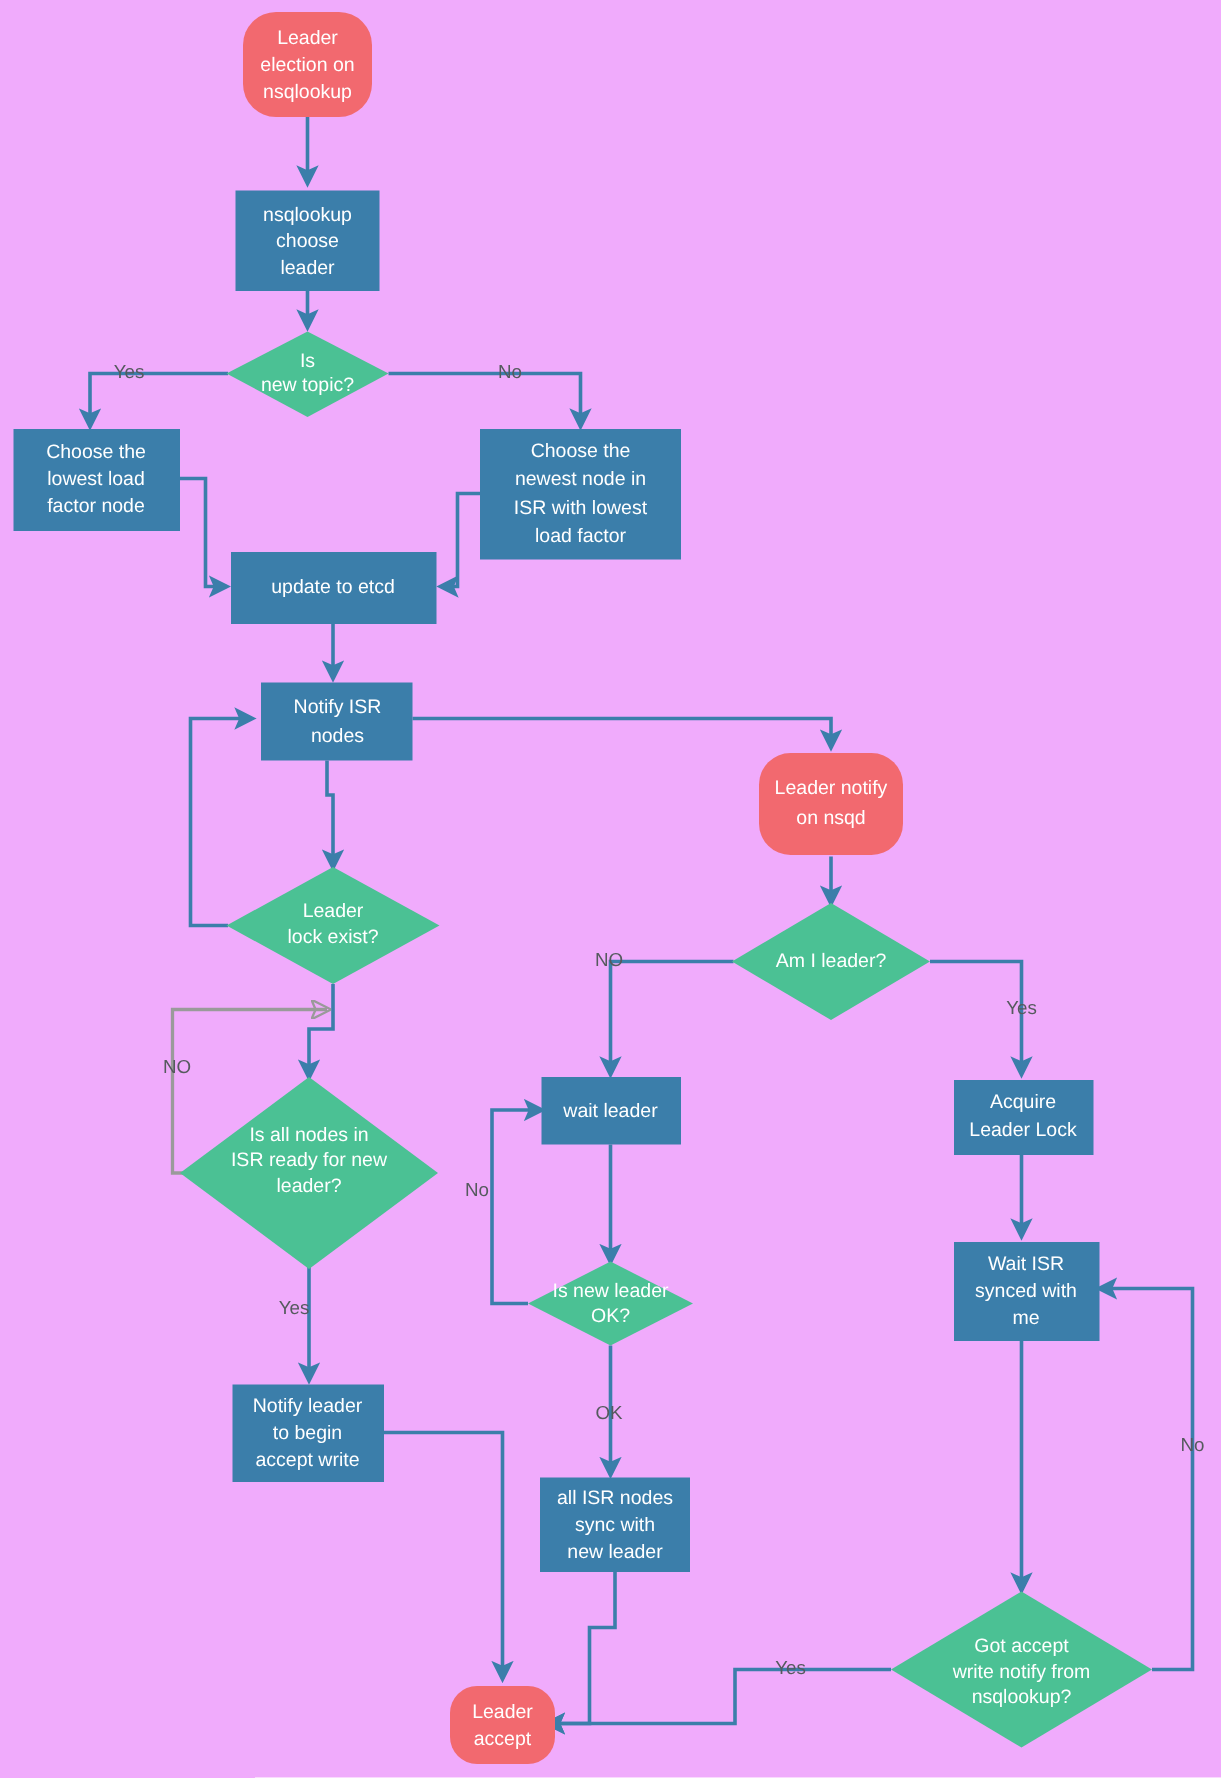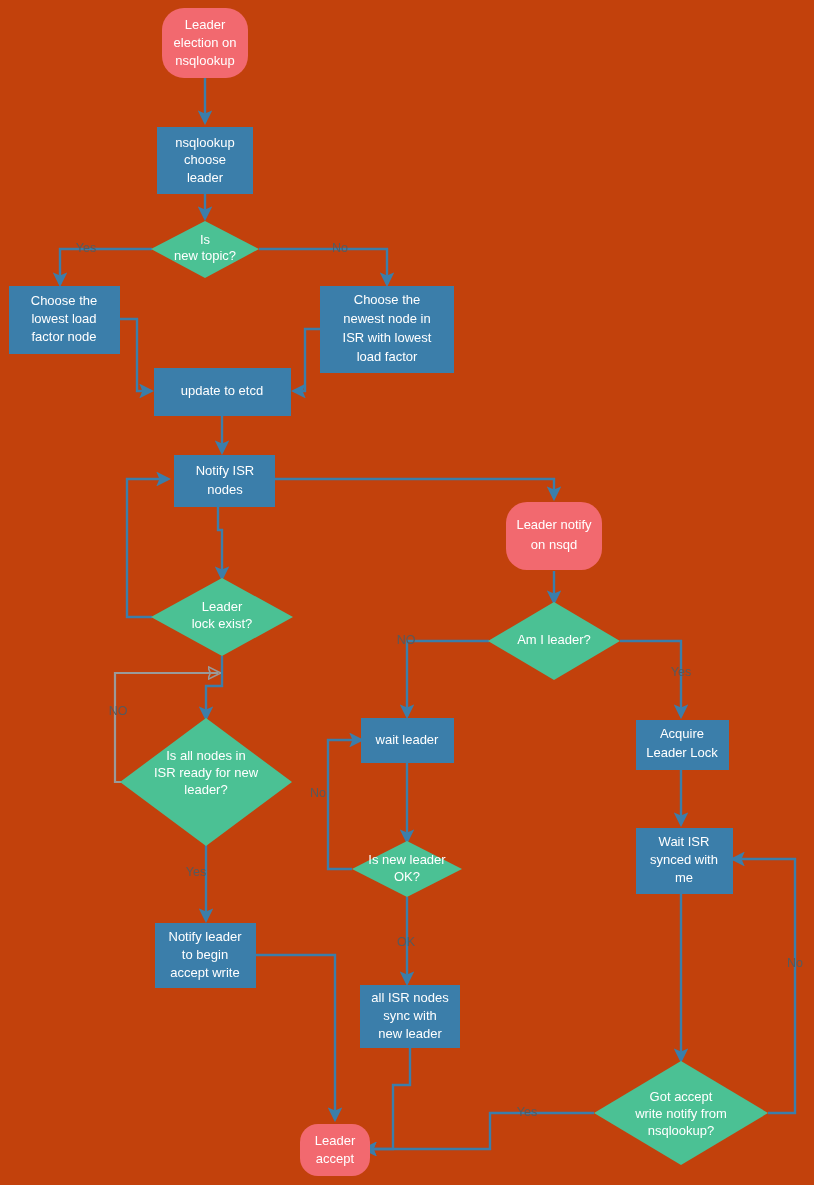--- a/index.html
+++ b/index.html
@@ -55,21 +55,21 @@
     stroke-linejoin: miter;
     stroke-linecap: butt;
   }
   .term { fill: #F2696F; }
   .proc { fill: #3B7EAA; }
   .dec  { fill: #4BC194; }
 </style>
 </head>
 <body>
 
-<div id="flowchart-root" style="background: #c2410c;">
+<div id="flowchart-root" style="background: #f0abfc;">
   <svg class="fc" viewBox="0 0 814 1185" xmlns="http://www.w3.org/2000/svg">
 
     <defs>
       <marker id="arrow-blue" viewBox="0 0 12 12" refX="9.5" refY="6" markerWidth="6.2" markerHeight="6.2" orient="auto-start-reverse">
         <path d="M0 0 L12 6 L0 12 L2.6 6 Z" fill="#3B7EAA"></path>
       </marker>
       <marker id="arrow-gray" viewBox="0 0 12 12" refX="9.5" refY="6" markerWidth="6" markerHeight="6" orient="auto-start-reverse">
         <path d="M0 0 L12 6 L0 12 L2.6 6 Z" fill="none" stroke="#9a9a9a" stroke-width="1.4"></path>
       </marker>
     </defs>

